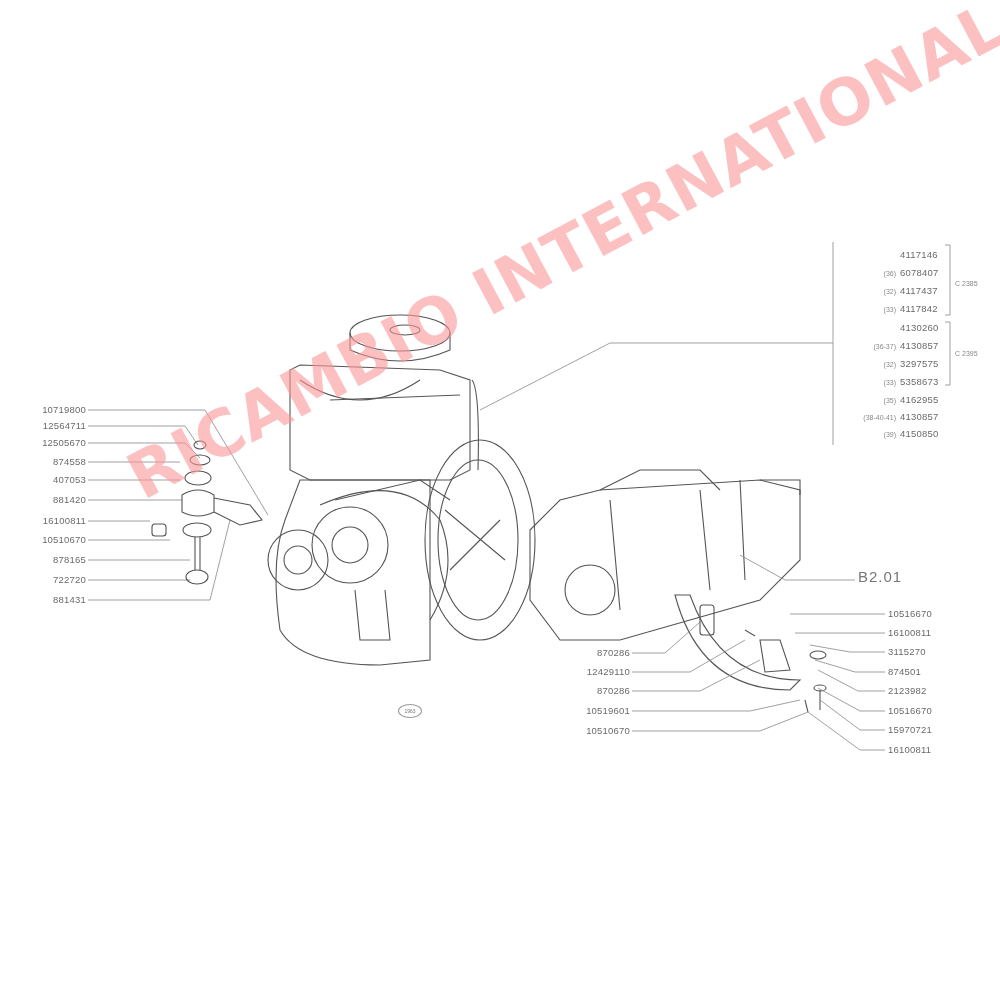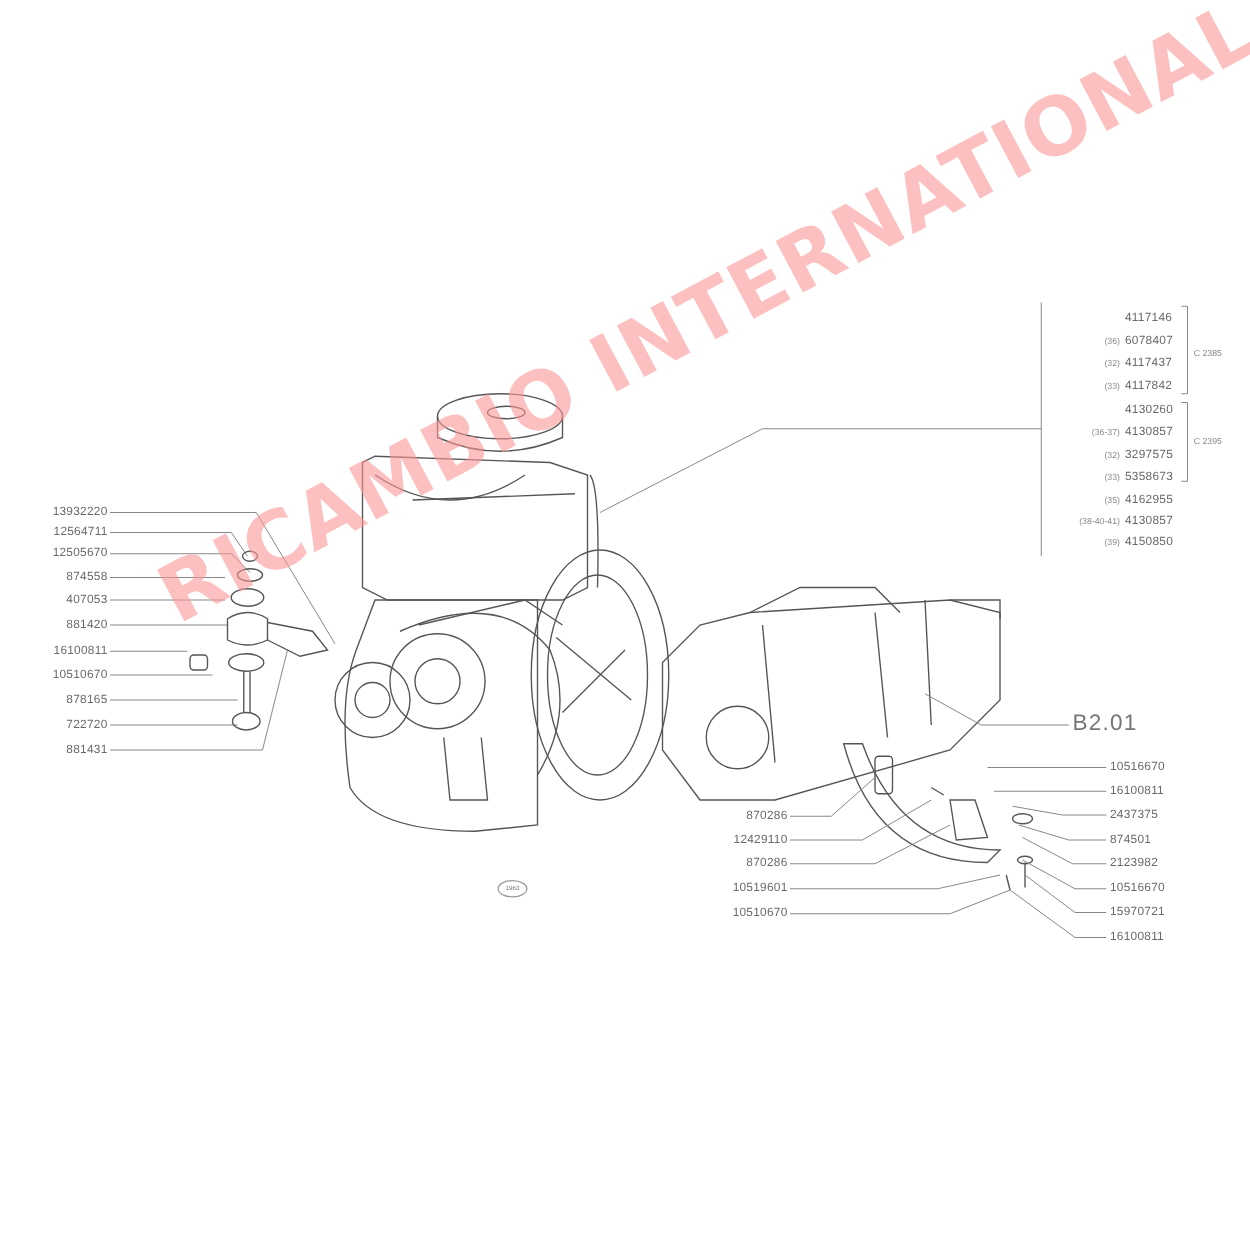--- a/index.html
+++ b/index.html
@@ -2,21 +2,21 @@
 <html><head>
 <meta charset="utf-8">
 <style>
   html, body { margin:0; padding:0; background:#ffffff; }
   body { width:1000px; height:1000px; position:relative; overflow:hidden;
          font-family:"Liberation Sans", sans-serif; color:#555; }
   .lbl { position:absolute; font-size:9.5px; color:#6a6a6a; letter-spacing:0.2px;
          font-family:"Liberation Sans Narrow","Liberation Sans", sans-serif; white-space:nowrap; }
   .lbl.r { text-align:right; }
   .qual { position:absolute; font-size:7px; color:#8a8a8a; white-space:nowrap; text-align:right; }
-  .big { position:absolute; font-size:18px; color:#777; letter-spacing:1px; }
+  .big { position:absolute; font-size:15px; color:#777; letter-spacing:1px; }
   .side { position:absolute; font-size:7px; color:#888; }
   svg { position:absolute; left:0; top:0; }
   .wm { position:absolute; left:150px; top:440px; font-family:"DejaVu Sans", sans-serif; font-weight:bold;
         font-size:64px; color:rgba(250,150,150,0.6); transform:rotate(-28deg); transform-origin:left bottom;
         white-space:nowrap; letter-spacing:1px; pointer-events:none; }
   .stamp { position:absolute; left:398px; top:704px; width:22px; height:12px; border:1px solid #999;
            border-radius:50%; font-size:5px; color:#777; text-align:center; line-height:12px; }
 </style>
 </head>
 <body>
@@ -135,21 +135,21 @@
         <line x1="860" y1="711" x2="885" y2="711"></line>
       <line x1="820" y1="700" x2="860" y2="730"></line>
         <line x1="860" y1="730" x2="885" y2="730"></line>
       <line x1="808" y1="712" x2="860" y2="750"></line>
         <line x1="860" y1="750" x2="885" y2="750"></line>
     </g>
   </g>
 </svg>
 
 <div>
-  <div class="lbl r" style="left:20px;top:404px;width:66px">13932220</div>
+  <div class="lbl r" style="left:20px;top:404px;width:66px">10719800</div>
   <div class="lbl r" style="left:20px;top:420px;width:66px">12564711</div>
   <div class="lbl r" style="left:20px;top:437px;width:66px">12505670</div>
   <div class="lbl r" style="left:20px;top:456px;width:66px">874558</div>
   <div class="lbl r" style="left:20px;top:474px;width:66px">407053</div>
   <div class="lbl r" style="left:20px;top:494px;width:66px">881420</div>
   <div class="lbl r" style="left:20px;top:515px;width:66px">16100811</div>
   <div class="lbl r" style="left:20px;top:534px;width:66px">10510670</div>
   <div class="lbl r" style="left:20px;top:554px;width:66px">878165</div>
   <div class="lbl r" style="left:20px;top:574px;width:66px">722720</div>
   <div class="lbl r" style="left:20px;top:594px;width:66px">881431</div>
@@ -186,21 +186,21 @@
   <div class="lbl r" style="left:560px;top:647px;width:70px">870286</div>
   <div class="lbl r" style="left:560px;top:666px;width:70px">12429110</div>
   <div class="lbl r" style="left:560px;top:685px;width:70px">870286</div>
   <div class="lbl r" style="left:560px;top:705px;width:70px">10519601</div>
   <div class="lbl r" style="left:560px;top:725px;width:70px">10510670</div>
 </div>
 
 <div>
   <div class="lbl" style="left:888px;top:608px">10516670</div>
   <div class="lbl" style="left:888px;top:627px">16100811</div>
-  <div class="lbl" style="left:888px;top:646px">2437375</div>
+  <div class="lbl" style="left:888px;top:646px">3115270</div>
   <div class="lbl" style="left:888px;top:666px">874501</div>
   <div class="lbl" style="left:888px;top:685px">2123982</div>
   <div class="lbl" style="left:888px;top:705px">10516670</div>
   <div class="lbl" style="left:888px;top:724px">15970721</div>
   <div class="lbl" style="left:888px;top:744px">16100811</div>
 </div>
 
 <div class="stamp">1963</div>
 
 <div class="wm">RICAMBIO INTERNATIONAL</div>

